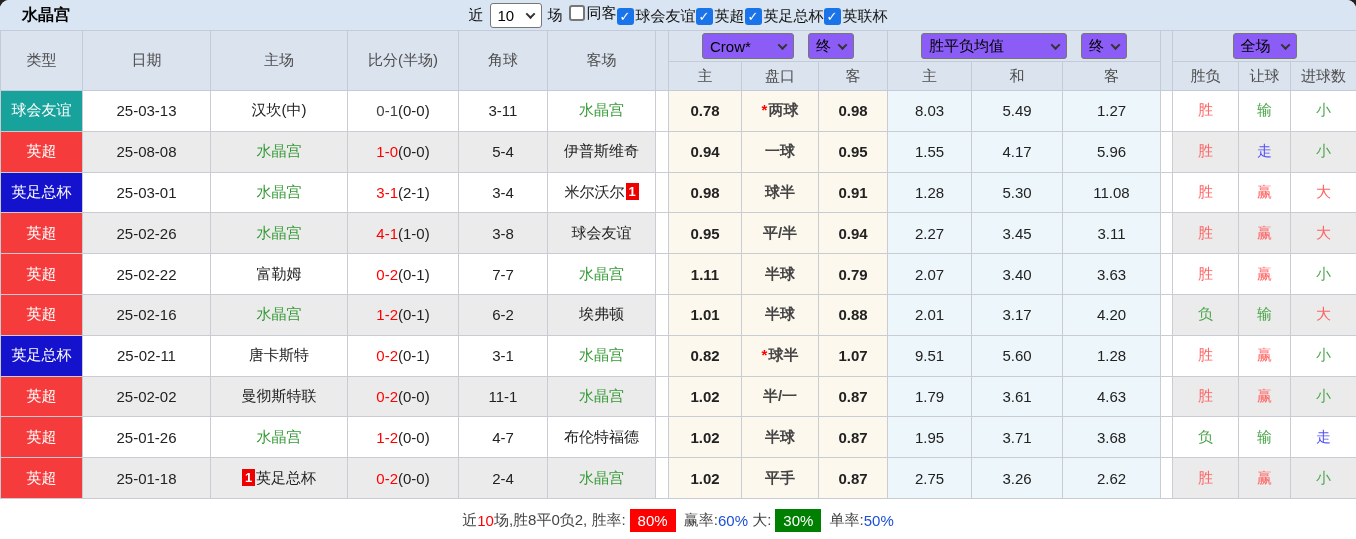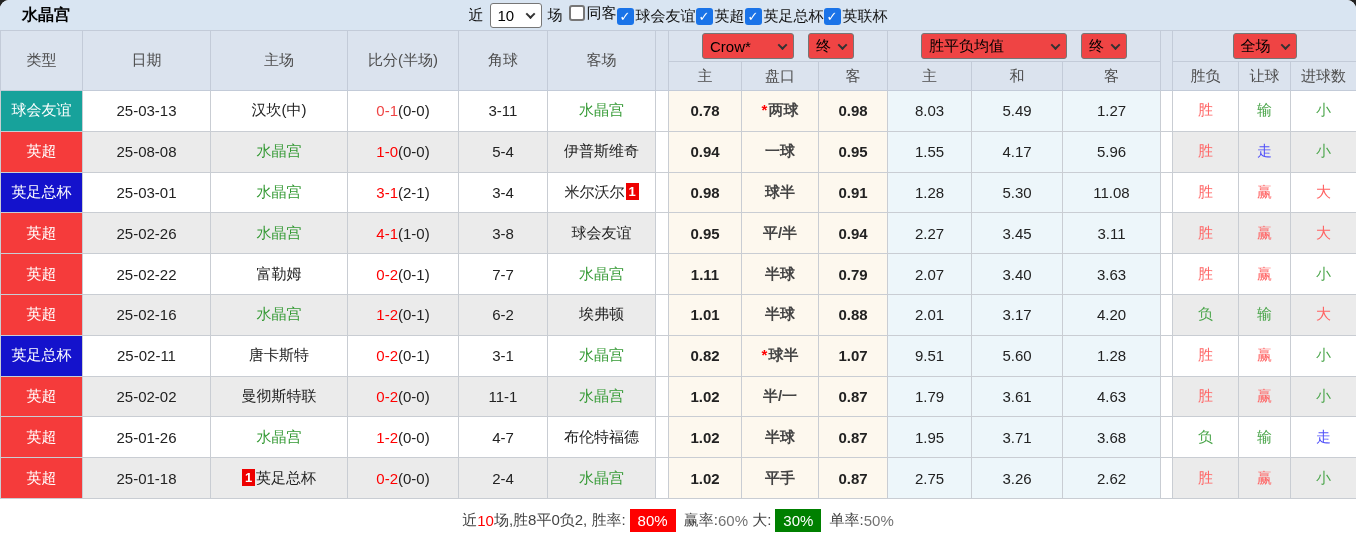--- a/index.html
+++ b/index.html
@@ -50,21 +50,21 @@
   .cb.checked { background: #1a73e8; }
   .cb.unchecked { background: #fff; border: 2px solid #777; width: 16px; height: 16px; }
 
   
   table { border-collapse: collapse; table-layout: fixed; width: 1356px; }
   th, td { border: 1px solid #c9cdd3; text-align: center; vertical-align: middle; overflow: hidden; white-space: nowrap; }
   thead th { background: #dbe3ee; font-weight: normal; color: #4d4d4d; font-size: 15px; border-color: #c3cbd8; }
   thead tr { height: 29px; }
   .dd-cell { padding: 2px 0; }
   .dd-wrap { display: flex; align-items: center; justify-content: center; gap: 14px; }
-  .dd-wrap .sel { height: 26px; background: #ef4444; }
+  .dd-wrap .sel { height: 26px; background: #8b5cf6; }
 
   tbody td { height: 40.8px; font-size: 15px; color: #222; background: #fff; }
   tbody tr:nth-child(even) td.s { background: #ebebeb; }
   td.cream { background: #fdf8ee !important; font-weight: bold; }
   td.lblue { background: #edf6fa !important; }
   td.gapcol { background: #fff !important; }
   td.badge { color: #fff; font-size: 15px; }
   .team-self { color: #339933; }
   .score-main { color: #ff0000; }
   .star { color: #ff0000; margin-right: 1px; }
@@ -75,21 +75,21 @@
     min-width: 13px; padding: 0 2px; vertical-align: 1px;
   }
 
   
   .summary {
     height: 43px; display: flex; align-items: center; justify-content: center;
     font-size: 15px; color: #444; background: #fff;
   }
   .summary .seg { white-space: pre; }
   .seg.red-text { color: #ff0000; }
-  .seg.blue-text { color: #737373; }
+  .seg.blue-text { color: #1d4ed8; }
   .seg.red-badge { background: #ff0000; color: #fff; padding: 3px 8px; margin: 0 4px; }
   .seg.green-badge { background: #008000; color: #fff; padding: 3px 8px; margin: 0 4px; }
 </style>
 </head>
 <body>
 
 <div class="page">
 
   <div class="topbar">
     <div class="topbar-title">水晶宫</div>
@@ -192,21 +192,21 @@
         <th>胜负</th>
         <th>让球</th>
         <th>进球数</th>
       </tr>
     </thead>
     <tbody id="rows-slot">
         <tr>
           <td class="badge" style="background: rgb(23, 162, 155);">球会友谊</td>
           <td class="s">25-03-13</td>
           <td class="s"><span class="">汉坎(中)</span></td>
-          <td class="s"><span class="score-main" style="color: #ef4444;">0-1</span><span>(0-0)</span></td>
+          <td class="s"><span class="score-main" style="color: #404040;">0-1</span><span>(0-0)</span></td>
           <td class="s">3-11</td>
           <td class="s"><span class="team-self">水晶宫</span></td>
           <td class="gapcol"></td>
           <td class="cream">0.78</td>
           <td class="cream"><span class="star">*</span><span class="line-text">两球</span></td>
           <td class="cream">0.98</td>
           <td class="lblue">8.03</td>
           <td class="lblue">5.49</td>
           <td class="lblue">1.27</td>
           <td class="gapcol"></td>

